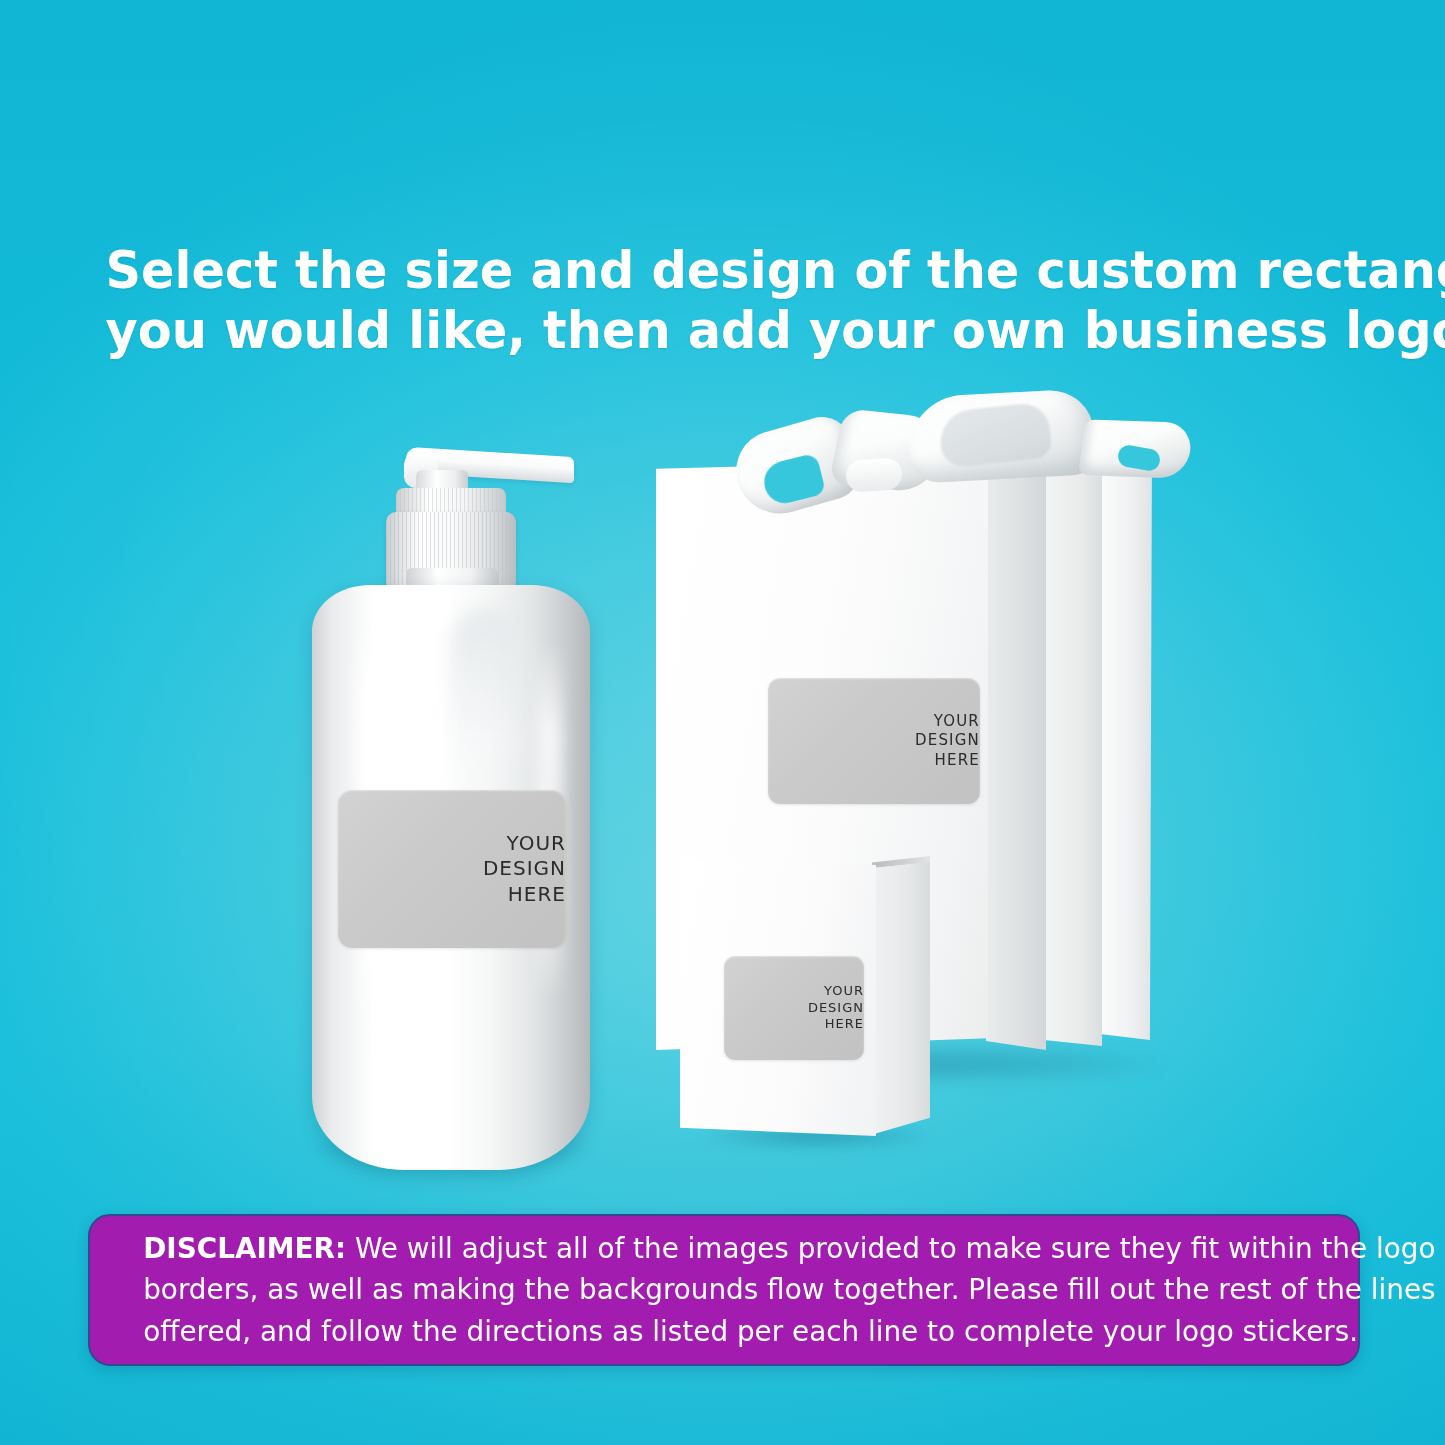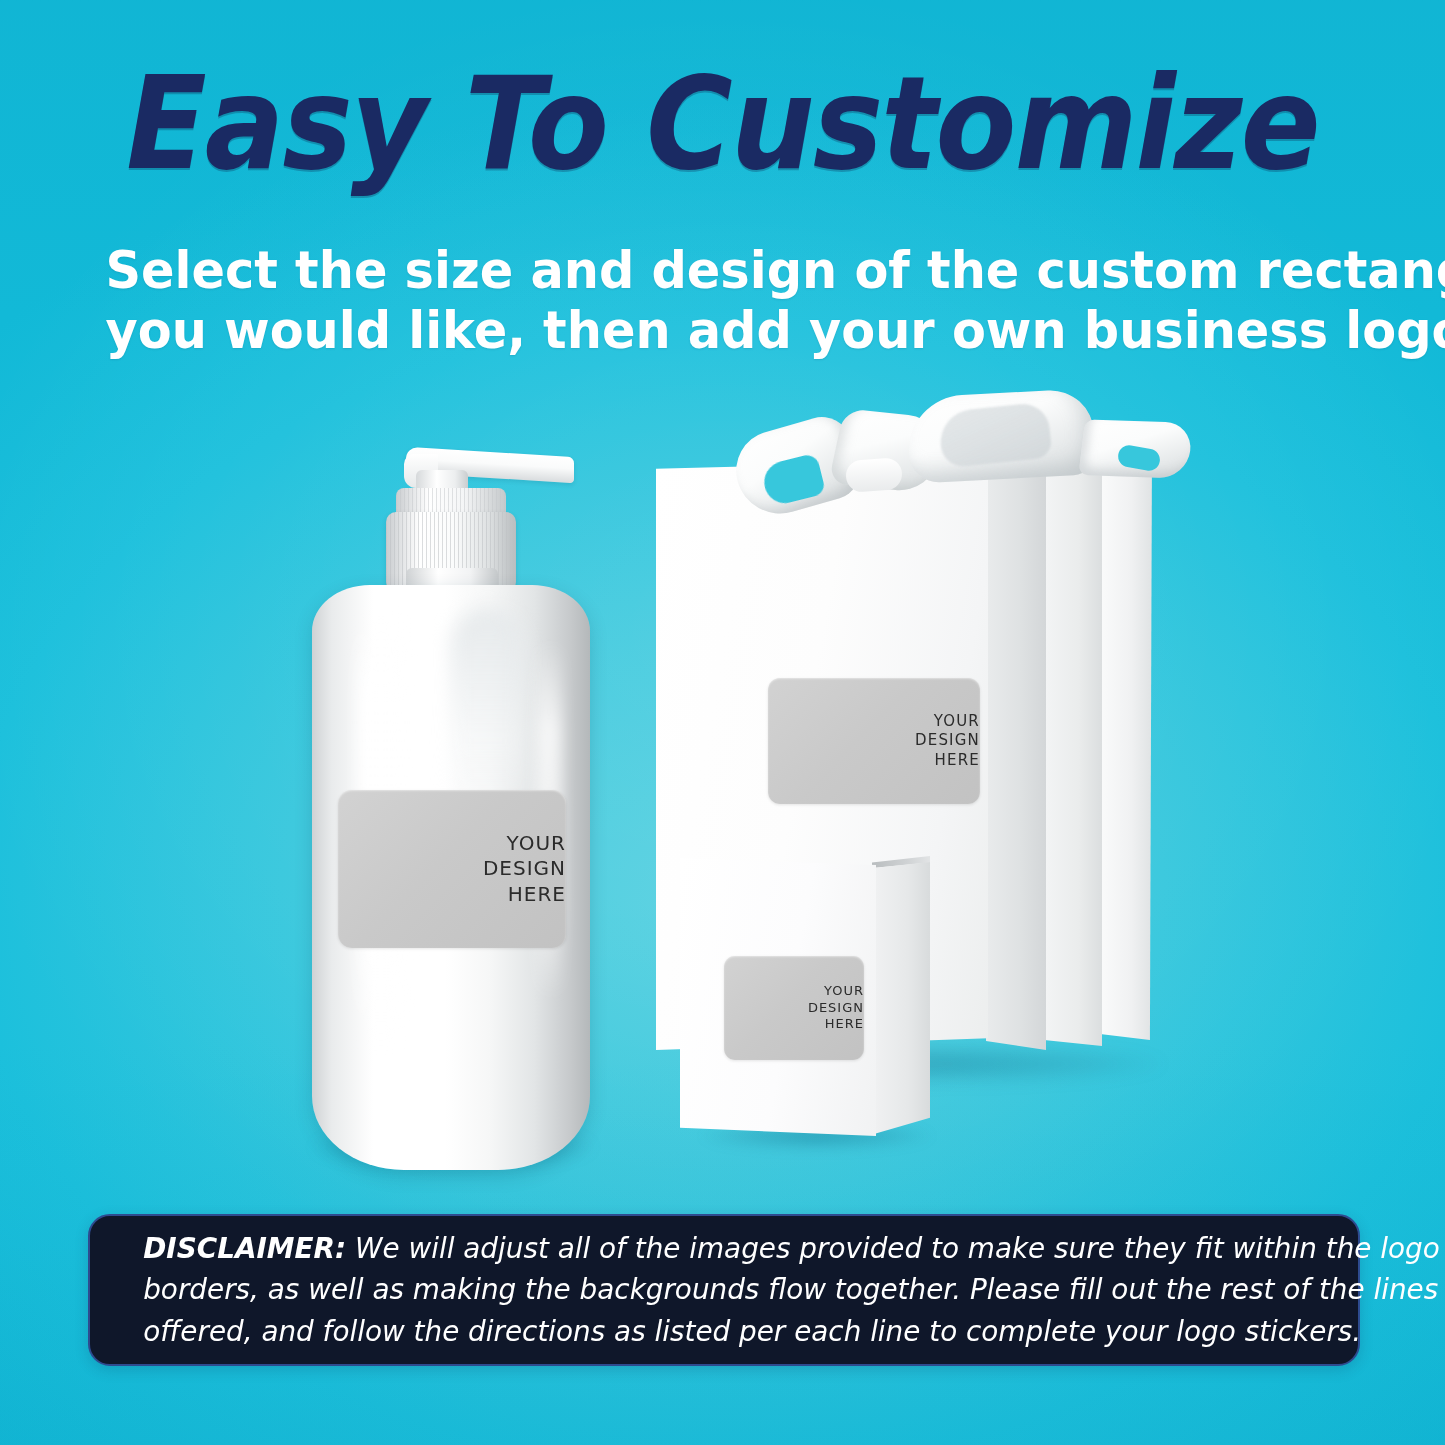--- a/index.html
+++ b/index.html
@@ -385,30 +385,29 @@
   }
   .small-label span { font-size: 13px; letter-spacing: 1px; }
 
   
   .disclaimer {
     position: absolute;
     left: 88px;
     top: 1214px;
     width: 1272px;
     height: 152px;
-    background: #0f172a;
+    background: #a21caf;
     border: 2px solid #2e4b8f;
     border-radius: 22px;
     box-sizing: border-box;
     display: flex;
     align-items: center;
     justify-content: center;
     z-index: 14;
     box-shadow: 0 4px 14px rgba(0,40,80,0.18);
-    font-style: italic;
   }
   .disclaimer-inner {
     width: 1210px;
     text-align: center;
   }
   .disclaimer-line {
     font-family: "DejaVu Sans", sans-serif;
     font-weight: 400;
     font-size: 29px;
     line-height: 1.42;
@@ -419,23 +418,20 @@
   .disclaimer-line b { font-weight: 700; }
 </style>
 </head>
 <body>
 
 <div class="stage">
 
   <div class="bg-base"></div>
   <div class="bg-vignette"></div>
 
-  <div class="headline-wrap">
-    <div class="headline">Easy To Customize</div>
-  </div>
 
   <div class="subhead">
     <div class="subhead-line">Select the size and design of the custom rectangle sticker</div>
     <div class="subhead-line">you would like, then add your own business logo.</div>
   </div>
 
   <div class="bottle-shadow"></div>
   <div class="gift-shadow"></div>
 
   <div class="giftbox">

